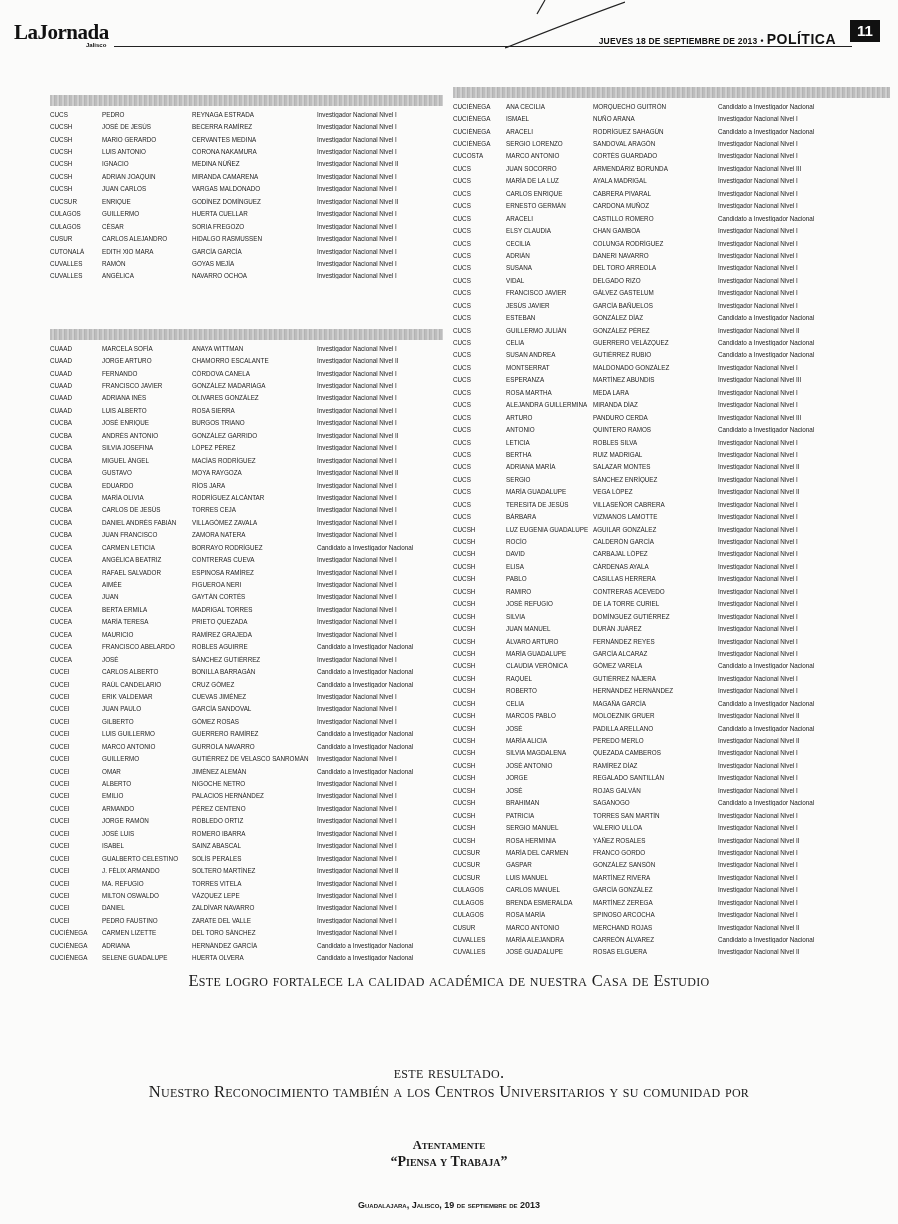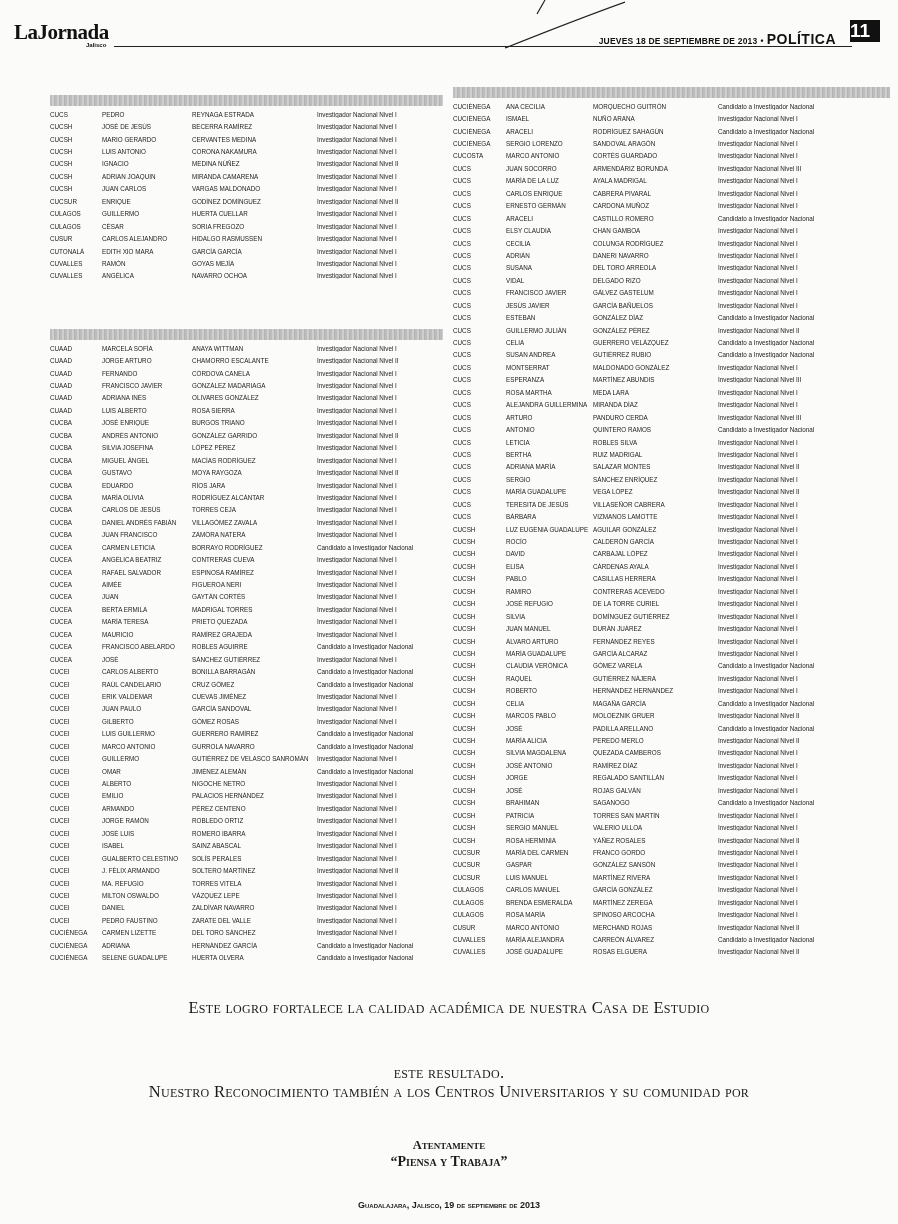--- a/index.html
+++ b/index.html
@@ -7,36 +7,36 @@
     width:898px; height:1224px; background:#fbfbfa; position:relative; overflow:hidden;
     font-family:"Liberation Sans", sans-serif; color:#1d1d1d;
   }
   .masthead { position:absolute; left:14px; top:20px; width:866px; height:28px; }
   .logo { position:absolute; left:0; top:0; font-family:"Liberation Serif", serif; font-weight:bold; font-size:21px; letter-spacing:-0.5px; color:#111; }
   .logo-sub { position:absolute; left:72px; top:22px; font-size:6px; font-weight:bold; color:#111; }
   .rule { position:absolute; left:100px; top:26px; width:738px; border-top:1.5px solid #222; }
   .dateline { position:absolute; right:44px; top:11px; font-size:8.5px; font-weight:bold; color:#111; letter-spacing:0.2px; }
   .dateline .sep { margin:0 3px; }
   .dateline .section { font-size:14px; letter-spacing:0.5px;margin-top:31px; }
-  .pagenum { position:absolute; right:0; top:0; width:30px; height:22px; background:#111; color:#fff; font-weight:bold; font-size:19px; line-height:22px; }
+  .pagenum { position:absolute; right:0; top:0; width:30px; height:22px; background:#111; color:#fff; font-weight:bold; font-size:15px; text-align:center; line-height:22px; }
   .pen-stroke { position:absolute; left:505px; top:0; width:120px; height:50px; }
 
   .table-block { position:absolute; font-size:6.3px; color:#222; }
   .table-header { height:11px; background:repeating-linear-gradient(90deg,#bdbdbd 0 2px,#cfcfcf 2px 4px,#b3b3b3 4px 5px); margin-bottom:2px; }
   .row { display:flex; height:12.45px; align-items:center; white-space:nowrap; }
   .c0 { width:52px; } .c1 { width:90px; } .c2 { width:125px; } .c3 { flex:1; }
   .row span { overflow:hidden; }
   #tblA { left:50px; top:95px; width:393px; }
   #tblB { left:50px; top:329px; width:393px; }
   #tblC { left:453px; top:87px; width:437px; }
   #tblC .c0 { width:53px; } #tblC .c1 { width:87px; } #tblC .c2 { width:125px; }
 
   .closing { position:absolute; left:0; width:898px; text-align:center; font-family:"Liberation Serif", serif; font-variant:small-caps; color:#1a1a1a; }
   .closing p { margin:0; line-height:19px; font-size:16.5px; letter-spacing:0.3px; }
-  #closing1 { top:998px; }
+  #closing1 { top:971px; }
   #closing2 { top:1063px; }
   .sign { position:absolute; left:0; width:898px; text-align:center; font-family:"Liberation Serif", serif; font-variant:small-caps; font-weight:bold; color:#1a1a1a; }
   #sign1 { top:1138px; font-size:12.5px; }
   #sign2 { top:1154px; font-size:14px; font-weight:bold; }
   #placeDate { top:1200px; font-size:9px; font-family:"Liberation Sans", sans-serif; font-variant:small-caps; font-weight:bold; }
 </style>
 </head>
 <body>
 
 <div class="masthead">

